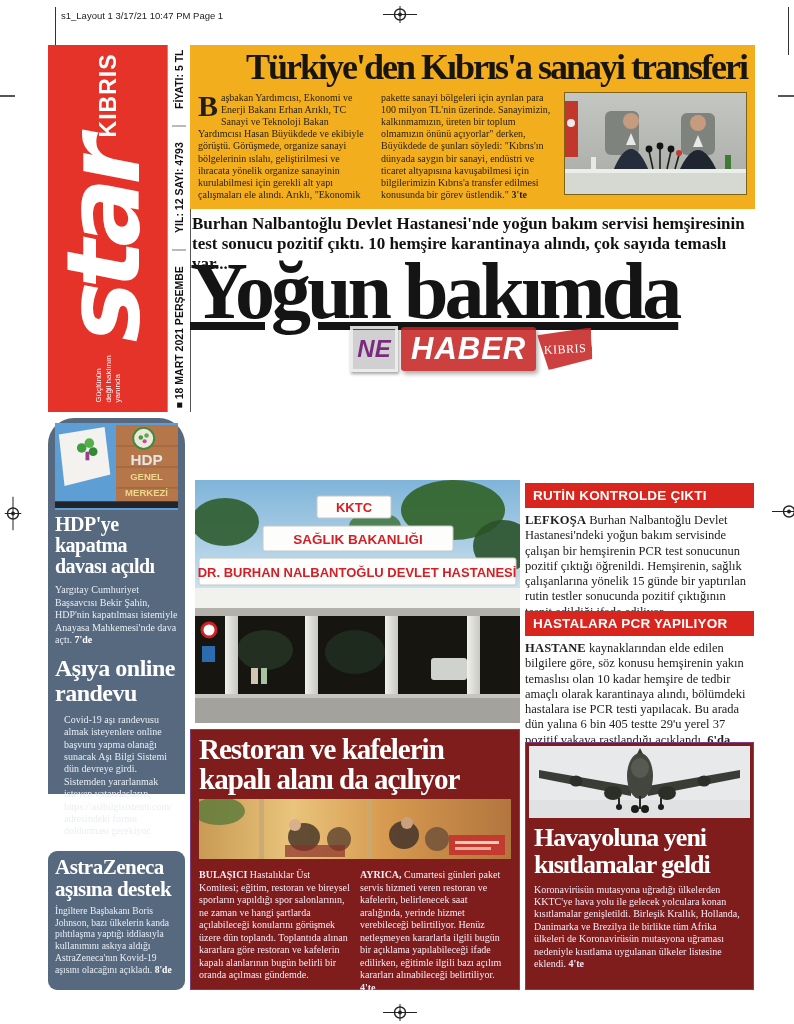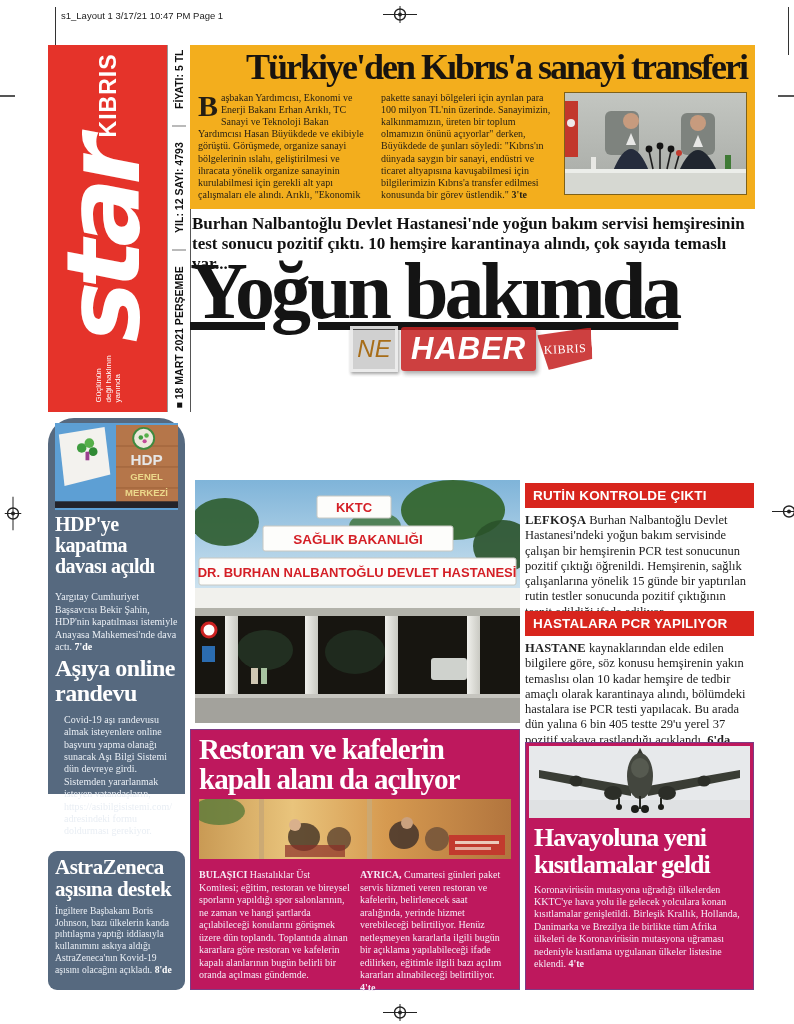--- a/index.html
+++ b/index.html
@@ -37,47 +37,47 @@
 
   
   .kicker{left:192px;top:214px;width:562px;font-size:17px;font-weight:bold;color:#111;line-height:1.18;}
   .giant{left:190px;top:252px;width:566px;font-size:80px;font-weight:bold;color:#141414;
          letter-spacing:-4px;line-height:.98;z-index:1;text-decoration:underline;}
 
   
   .wm{left:350px;top:326px;display:flex;align-items:center;opacity:.93;z-index:5;}
   .wm-ne{width:42px;height:40px;display:flex;align-items:center;justify-content:center;
          background:rgba(145,145,145,.45);border:3px solid rgba(235,235,235,.95);
-         box-shadow:1px 2px 3px rgba(60,60,60,.5);color:#a16207;font-family:"Liberation Sans",sans-serif;
-         font-weight:normal;font-style:italic;font-size:24px;}
+         box-shadow:1px 2px 3px rgba(60,60,60,.5);color:#701a75;font-family:"Liberation Sans",sans-serif;
+         font-weight:bold;font-style:italic;font-size:24px;}
   .wm-haber{height:44px;display:flex;align-items:center;background:rgba(198,34,34,.93);border-radius:3px;
             margin-left:3px;padding:0 10px;color:#fff;font-family:"Liberation Sans",sans-serif;
             font-weight:bold;font-style:italic;font-size:31px;letter-spacing:1px;
             box-shadow:2px 3px 4px rgba(60,60,60,.45);}
   .wm-kibris{width:54px;height:40px;margin-left:2px;background:rgba(198,34,34,.93);
              clip-path:polygon(0 12%,100% 0,100% 78%,18% 100%);display:flex;align-items:center;justify-content:center;
              color:#fff;font-family:"Liberation Serif",serif;font-size:12px;letter-spacing:.5px;transform:rotate(-3deg);}
 
   
   .sidebox{left:48px;width:137px;background:#56697f;box-sizing:border-box;padding:6px 7px;color:#fff;}
   .side-photo{width:123px;height:87px;display:block;margin:-1px 0 4px 0;background:#5d9fd4;}
   .side-headline{font-size:20px;font-weight:bold;line-height:1.04;letter-spacing:-.5px;color:#fff;}
-  .side-body{font-size:10px;line-height:1.24;color:#e9eef4;margin-top:15px;}
+  .side-body{font-size:10px;line-height:1.24;color:#e9eef4;margin-top:8px;}
   .side-body b{color:#fff;}
 
   
   .hospital{left:195px;top:480px;width:325px;height:243px;background:#9fc3dc;}
 
   
   .redlabel{width:229px;height:25px;background:#d8251d;color:#fff;display:flex;align-items:center;
             font-family:"Liberation Sans",sans-serif;font-weight:bold;font-size:13.5px;letter-spacing:.2px;padding-left:8px;box-sizing:border-box;}
   .rc-body{width:229px;font-size:12.5px;line-height:1.22;color:#222;}
 
   
-  .purplebox{background:#be185d;border:1px solid #7c3d85;box-sizing:border-box;color:#fff;}
+  .purplebox{background:#7f1d1d;border:1px solid #7c3d85;box-sizing:border-box;color:#fff;}
   .rest{left:190px;top:729px;width:330px;height:261px;padding:4px 8px;}
   .rest-headline{font-size:29px;font-weight:bold;line-height:1.04;letter-spacing:-1px;color:#fff;}
   .cafe-photo{width:312px;height:60px;margin-top:5px;background:#d8a45f;}
   .rest-cols{display:flex;gap:10px;margin-top:6px;}
   .rest-col{width:151px;font-size:10px;line-height:1.25;color:#f4eaf6;}
   .air{left:525px;top:742px;width:229px;height:248px;padding:3px;}
   .plane-photo{width:221px;height:72px;background:#e7e9eb;display:block;margin:0 auto;}
   .air-headline{font-size:26px;font-weight:bold;line-height:1.05;letter-spacing:-1px;color:#fff;padding:6px 5px 0 5px;}
   .air-body{font-size:10px;line-height:1.24;color:#f4eaf6;padding:5px 5px 0 5px;}
   p{margin:0;}

